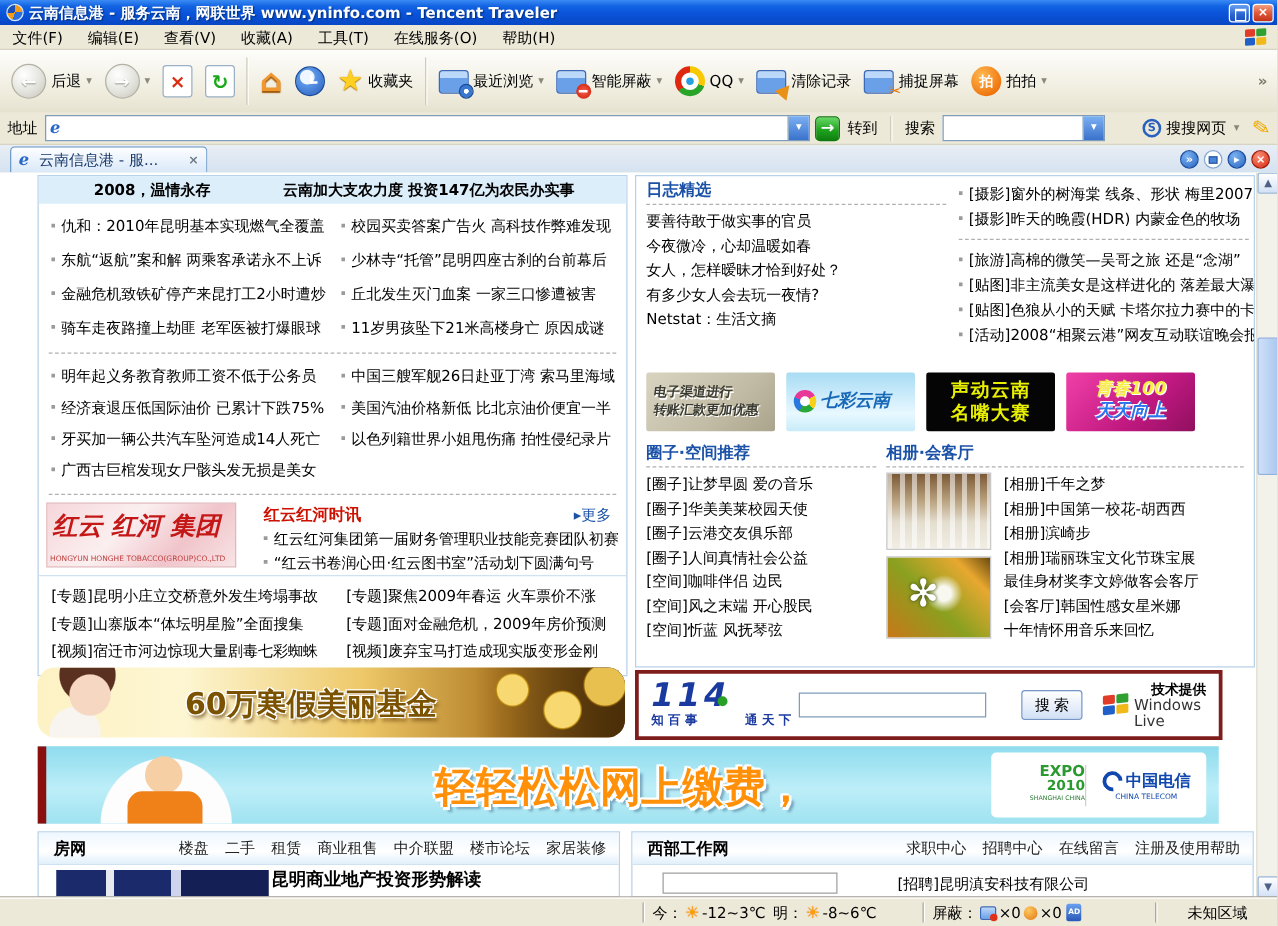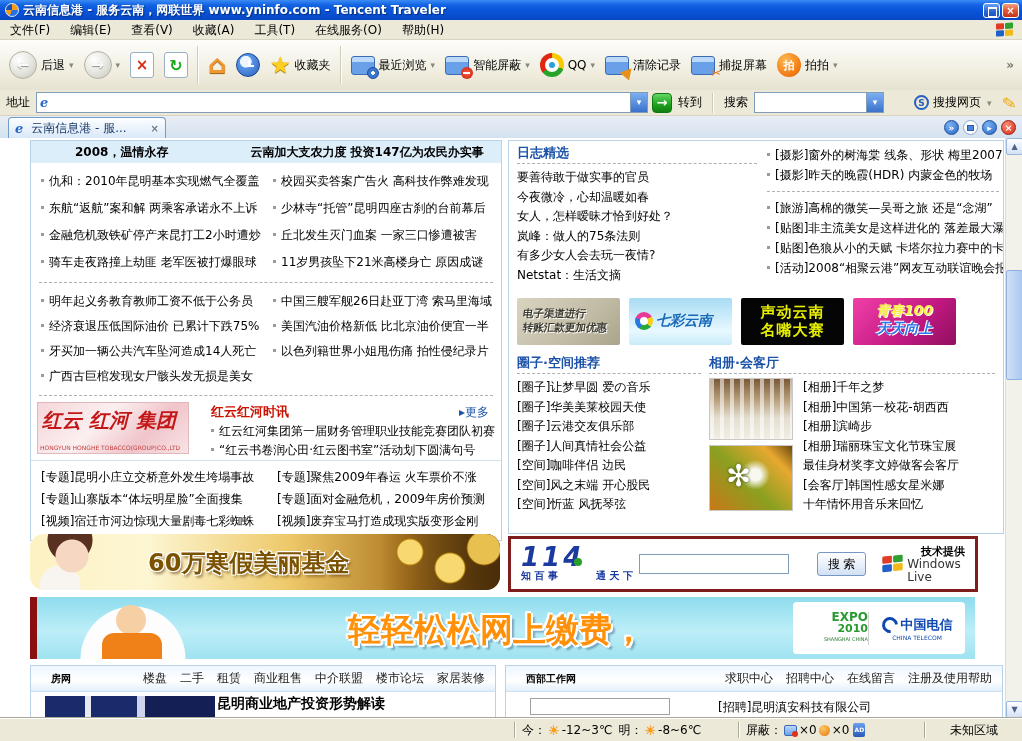--- a/index.html
+++ b/index.html
@@ -103,21 +103,21 @@
 
   
   .content { position:absolute; left:0; top:138px; width:1022px; height:580px; background:#fff; overflow:hidden; }
   .box { border:1px solid #b8d2ea; background:#fff; }
   a.lnk { color:#000; text-decoration:none; white-space:nowrap; }
   .blt { display:inline-block; width:3px; height:3px; background:#9a9a9a; margin:0 5px 2px 0; vertical-align:middle; }
   .dash { border-top:1px dashed #b0b0b0; margin:2px 8px; }
   .solidline { border-top:1px solid #cfe2f2; }
 
   .leftcol { position:absolute; left:30px; top:2px; width:472px; }
-  .strip { height:22px; background:#dceefa; display:flex; align-items:center; font-weight:bold;gap:24px; }
+  .strip { height:22px; background:#dceefa; display:flex; align-items:center; font-weight:bold; }
   .strip .s1 { margin-left:44px; } .strip .s2 { margin-left:58px; }
   .nrow { display:flex; align-items:center; height:27px; padding-left:10px; }
   .nrow.h25 { height:25px; } .nrow.h22 { height:22px; }
   .ncell { width:232px; overflow:hidden; white-space:nowrap; }
   .ncell.r { flex:1; }
   .news1 { padding:5px 0 4px; } .news2 { padding:4px 0; } .topics { padding:5px 0 8px; }
 
   .hongyun { display:flex; padding:4px 6px; height:62px; }
   .hy-logo { width:172px; height:52px; border:1px solid #e0b8bc; position:relative; overflow:hidden;
     background:linear-gradient(135deg,#f6d6da,#fbeff0 40%,#f0c4ca 70%,#f8e4e6); }
@@ -214,21 +214,21 @@
   .expo .e3 { font-size:5px; color:#2a7a30; }
   .ct { flex:1; text-align:center; }
   .ct-row { display:flex; align-items:center; justify-content:center; gap:3px; }
   .ct-swirl { width:16px; height:16px; border:3px solid #1048b0; border-right-color:transparent; border-radius:50%; transform:rotate(40deg); }
   .ct-name { color:#1048b0; font-weight:bold; font-size:13px; }
   .ct-en { font-size:6px; color:#1048b0; }
 
   .botbox { position:absolute; top:527px; height:53px; overflow:hidden; }
   .bb-head { height:26px; background:linear-gradient(180deg,#eef7ff,#ffffff 60%,#e2f0fb);
     border-bottom:1px solid #cfe2f2; display:flex; align-items:center; }
-  .bb-title { font-weight:bold; font-size:10px; margin-left:20px; }
+  .bb-title { font-weight:bold; font-size:13px; margin-left:12px; }
   .bb-nav { margin-left:auto; margin-right:10px; display:flex; gap:13px; }
   .bb-nav a { color:#222; }
   .bb-body { position:relative; height:27px; }
   .bb-img { position:absolute; left:14px; top:4px; width:170px; height:26px; background:
     linear-gradient(90deg,#1a2a6a 0 40px,#e8e8f0 40px 46px,#1a2a6a 46px 92px,#cfd4ee 92px 100px,#141f55 100px); }
   .bb-headline { position:absolute; left:186px; top:3px; font-weight:bold; font-size:14px; white-space:nowrap; }
   .bb-input { position:absolute; left:24px; top:6px; width:140px; height:17px; border:1px solid #a0a0a0; background:#fff; }
   .bb-item { position:absolute; left:212px; top:7px; white-space:nowrap; }
 
   
@@ -467,21 +467,20 @@
     </div>
 
     <div class="rightcol box">
       <div class="rc-top">
         <div class="blogcol">
           <div class="sec-title">日志精选</div>
           <div class="dash" style="margin:0 4px 4px 0"></div>
           <div class="it"><a class="lnk">要善待敢于做实事的官员</a></div>
           <div class="it"><a class="lnk">今夜微冷，心却温暖如春</a></div>
           <div class="it"><a class="lnk">女人，怎样暧昧才恰到好处？</a></div>
-          <div class="it"><a class="lnk">岚峰：做人的75条法则</a></div>
           <div class="it"><a class="lnk">有多少女人会去玩一夜情?</a></div>
           <div class="it"><a class="lnk">Netstat：生活文摘</a></div>
         </div>
         <div class="photocol">
           <div class="it"><span class="blt"></span><a class="lnk">[摄影]窗外的树海棠  线条、形状  梅里2007</a></div>
           <div class="it"><span class="blt"></span><a class="lnk">[摄影]昨天的晚霞(HDR)  内蒙金色的牧场</a></div>
           <div class="dash" style="margin:6px 4px 6px 0"></div>
           <div class="it"><span class="blt"></span><a class="lnk">[旅游]高棉的微笑—吴哥之旅  还是“念湖”</a></div>
           <div class="it"><span class="blt"></span><a class="lnk">[贴图]非主流美女是这样进化的  落差最大瀑布</a></div>
           <div class="it"><span class="blt"></span><a class="lnk">[贴图]色狼从小的天赋  卡塔尔拉力赛中的卡车</a></div>

